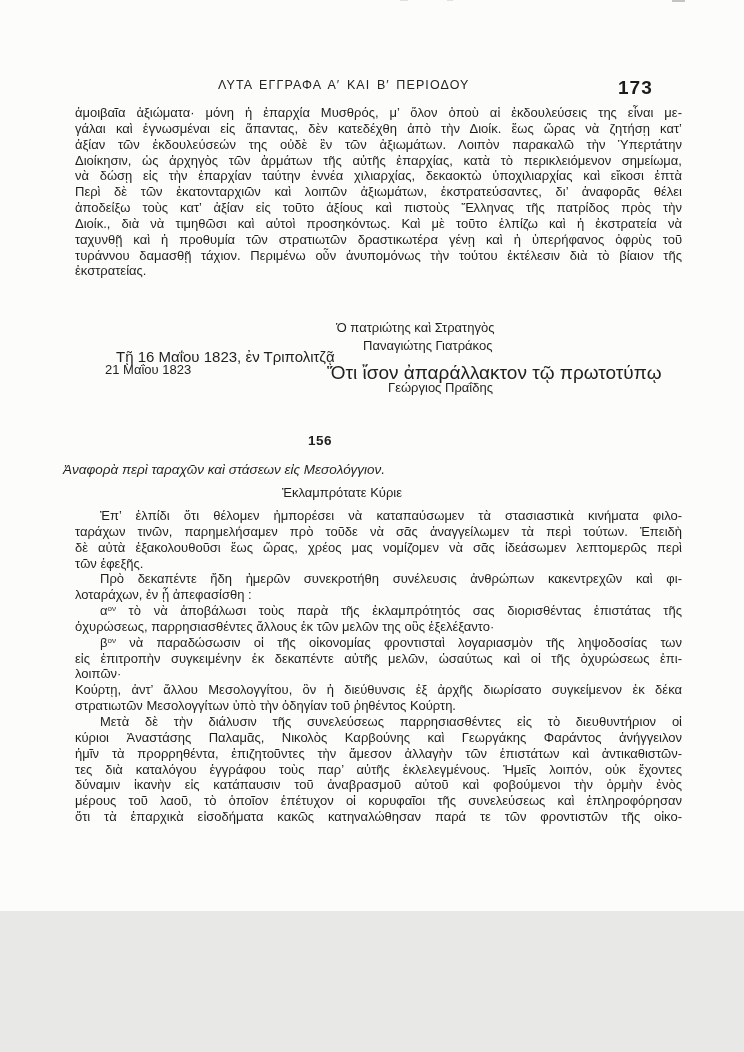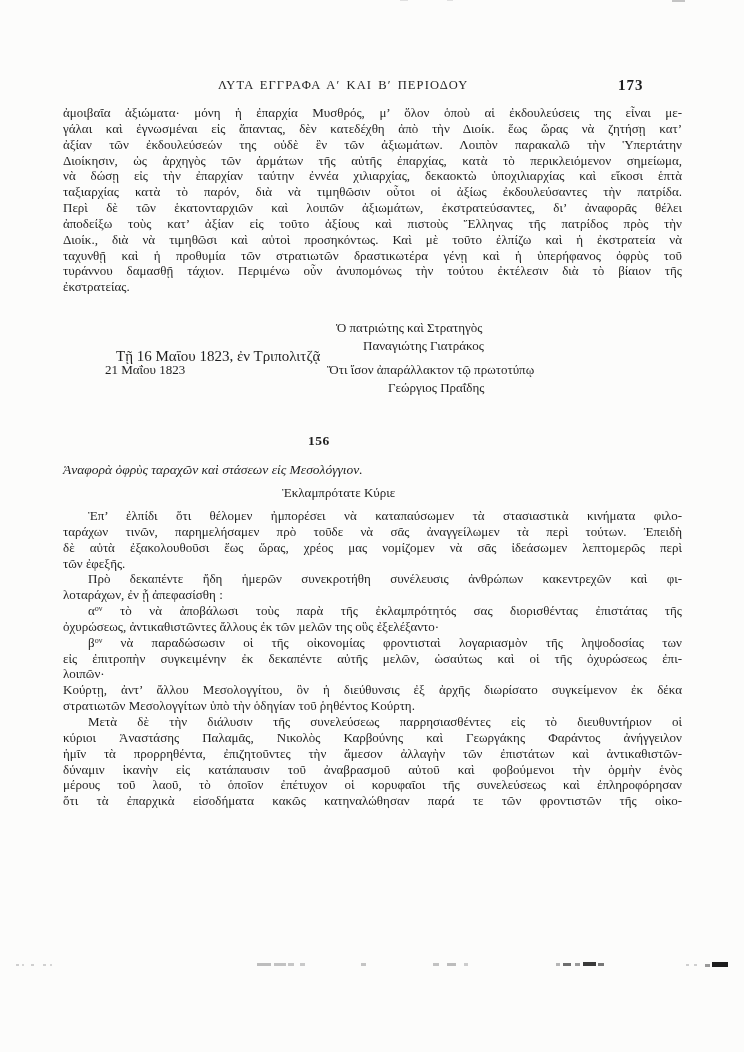--- a/index.html
+++ b/index.html
@@ -1,47 +1,47 @@
 <!DOCTYPE html>
 <html><head>
 <meta charset="utf-8">
 <style>
   html,body { margin:0; padding:0; background:#e8e8e6; }
   .page {
-    position:relative; width:744px; height:1052px; margin:0 auto;
+    position:relative; width:744px; height:911px; margin:0 auto;
     background:#fcfcfb; color:#1f1f1f; overflow:hidden;
-    font-family:Liberation Serif, serif;
+    font-family:Liberation Sans, sans-serif;
   }
   
   .running-head {
     position:absolute; left:218px; top:78px;
     font-size:12.5px; letter-spacing:1.1px; word-spacing:2px; color:#242424;
   }
   .page-number {
     position:absolute; left:618px; top:77px;
-    font-size:15px; font-weight:bold; letter-spacing:1px; color:#1c1c1c;
+    font-size:19px; font-weight:bold; letter-spacing:1px; color:#1c1c1c;
   }
   
   .textblock { position:absolute; left:63px; width:619px; }
   .doc155-body { top:105px; }
   .doc156-body { top:508px; }
   .tline {
     font-size:13px; height:15.85px; line-height:15.85px;
-    white-space:nowrap; text-align:justify; text-align-last:justify;
+    white-space:nowrap; text-align:justify; text-align-last:justify;margin-left:12px;
   }
   .tline.indent { text-indent:25px; }
   .tline.last { text-align-last:left; }
   sup { font-size:8px; line-height:0; vertical-align:4px; letter-spacing:0; }
   
   .closing   { position:absolute; left:93px;  top:301px; font-size:13px; }
   .dateline1 { position:absolute; left:116px; top:320px; font-size:15px;margin-top:28px; }
   .sig-role  { position:absolute; left:336px; top:320px; font-size:13px; }
   .sig-name  { position:absolute; left:363px; top:338px; font-size:13px; }
   .dateline2 { position:absolute; left:105px; top:362px; font-size:13px; }
-  .cert-line { position:absolute; left:327px; top:362px; font-size:13px; }
+  .cert-line { position:absolute; left:327px; top:362px; font-size:19px; }
   .cert-name { position:absolute; left:388px; top:380px; font-size:13px; }
   
   .doc-number { position:absolute; left:308px; top:433px; font-size:13.5px; font-weight:bold; letter-spacing:0.5px; }
   .doc-title  { position:absolute; left:63px;  top:462px; font-size:13.5px; font-style:italic; }
   .salutation { position:absolute; left:282px; top:485px; font-size:13px; }
   
   .artifact { position:absolute; }
 </style>
 </head>
 <body>
@@ -50,58 +50,58 @@
 
   <span class="running-head">ΛΥΤΑ ΕΓΓΡΑΦΑ Α′ ΚΑΙ Β′ ΠΕΡΙΟΔΟΥ</span>
   <span class="page-number">173</span>
 
   <section class="textblock doc155-body">
       <div class="tline">ἀμοιβαῖα ἀξιώματα· μόνη ἡ ἐπαρχία Μυσθρός, μ’ ὅλον ὁποὺ αἱ ἐκδουλεύσεις της εἶναι με-</div>
       <div class="tline">γάλαι καὶ ἐγνωσμέναι εἰς ἅπαντας, δὲν κατεδέχθη ἀπὸ τὴν Διοίκ. ἕως ὥρας νὰ ζητήσῃ κατ’</div>
       <div class="tline">ἀξίαν τῶν ἐκδουλεύσεών της οὐδὲ ἓν τῶν ἀξιωμάτων. Λοιπὸν παρακαλῶ τὴν Ὑπερτάτην</div>
       <div class="tline">Διοίκησιν, ὡς ἀρχηγὸς τῶν ἁρμάτων τῆς αὐτῆς ἐπαρχίας, κατὰ τὸ περικλειόμενον σημείωμα,</div>
       <div class="tline">νὰ δώσῃ εἰς τὴν ἐπαρχίαν ταύτην ἐννέα χιλιαρχίας, δεκαοκτὼ ὑποχιλιαρχίας καὶ εἴκοσι ἑπτὰ</div>
-      <div class="tline">ταξιαρχίας κατὰ τὸ παρόν, διὰ νὰ τιμηθῶσιν οὗτοι οἱ ἀξίως ἐκδουλεύσαντες τὴν πατρίδα.</div>
       <div class="tline">Περὶ δὲ τῶν ἑκατονταρχιῶν καὶ λοιπῶν ἀξιωμάτων, ἐκστρατεύσαντες, δι’ ἀναφορᾶς θέλει</div>
       <div class="tline">ἀποδείξω τοὺς κατ’ ἀξίαν εἰς τοῦτο ἀξίους καὶ πιστοὺς Ἕλληνας τῆς πατρίδος πρὸς τὴν</div>
       <div class="tline">Διοίκ., διὰ νὰ τιμηθῶσι καὶ αὐτοὶ προσηκόντως. Καὶ μὲ τοῦτο ἐλπίζω καὶ ἡ ἐκστρατεία νὰ</div>
       <div class="tline">ταχυνθῇ καὶ ἡ προθυμία τῶν στρατιωτῶν δραστικωτέρα γένῃ καὶ ἡ ὑπερήφανος ὀφρὺς τοῦ</div>
       <div class="tline">τυράννου δαμασθῇ τάχιον. Περιμένω οὖν ἀνυπομόνως τὴν τούτου ἐκτέλεσιν διὰ τὸ βίαιον τῆς</div>
       <div class="tline last">ἐκστρατείας.</div>
     </section>
 
 
   <div class="dateline1">Τῇ 16 Μαΐου 1823, ἐν Τριπολιτζᾷ</div>
   <div class="sig-role">Ὁ πατριώτης καὶ Στρατηγὸς</div>
   <div class="sig-name">Παναγιώτης Γιατράκος</div>
   <div class="dateline2">21 Μαΐου 1823</div>
   <div class="cert-line">Ὅτι ἴσον ἀπαράλλακτον τῷ πρωτοτύπῳ</div>
   <div class="cert-name">Γεώργιος Πραΐδης</div>
 
   <div class="doc-number">156</div>
-  <div class="doc-title">Ἀναφορὰ ὀφρὺς ταραχῶν καὶ στάσεων εἰς Μεσολόγγιον.</div>
+  <div class="doc-title">Ἀναφορὰ περὶ ταραχῶν καὶ στάσεων εἰς Μεσολόγγιον.</div>
   <div class="salutation">Ἐκλαμπρότατε Κύριε</div>
 
   <section class="textblock doc156-body">
       <div class="tline indent">Ἐπ’ ἐλπίδι ὅτι θέλομεν ἠμπορέσει νὰ καταπαύσωμεν τὰ στασιαστικὰ κινήματα φιλο-</div>
       <div class="tline">ταράχων τινῶν, παρημελήσαμεν πρὸ τοῦδε νὰ σᾶς ἀναγγείλωμεν τὰ περὶ τούτων. Ἐπειδὴ</div>
       <div class="tline">δὲ αὐτὰ ἐξακολουθοῦσι ἕως ὥρας, χρέος μας νομίζομεν νὰ σᾶς ἰδεάσωμεν λεπτομερῶς περὶ</div>
       <div class="tline last">τῶν ἐφεξῆς.</div>
       <div class="tline indent">Πρὸ δεκαπέντε ἤδη ἡμερῶν συνεκροτήθη συνέλευσις ἀνθρώπων κακεντρεχῶν καὶ φι-</div>
       <div class="tline last">λοταράχων, ἐν ᾗ ἀπεφασίσθη :</div>
       <div class="tline indent"><span>α</span><sup>ον</sup><span> τὸ νὰ ἀποβάλωσι τοὺς παρὰ τῆς ἐκλαμπρότητός σας διορισθέντας ἐπιστάτας τῆς</span></div>
-      <div class="tline last">ὀχυρώσεως, ἀντικαθιστῶντες ἄλλους ἐκ τῶν μελῶν της οὓς ἐξελέξαντο·</div>
+      <div class="tline last">ὀχυρώσεως, παρρησιασθέντες ἄλλους ἐκ τῶν μελῶν της οὓς ἐξελέξαντο·</div>
       <div class="tline indent"><span>β</span><sup>ον</sup><span> νὰ παραδώσωσιν οἱ τῆς οἰκονομίας φροντισταὶ λογαριασμὸν τῆς ληψοδοσίας των</span></div>
       <div class="tline">εἰς ἐπιτροπὴν συγκειμένην ἐκ δεκαπέντε αὐτῆς μελῶν, ὡσαύτως καὶ οἱ τῆς ὀχυρώσεως ἐπι-</div>
       <div class="tline last">λοιπῶν·</div>
       <div class="tline">Κούρτῃ, ἀντ’ ἄλλου Μεσολογγίτου, ὃν ἡ διεύθυνσις ἐξ ἀρχῆς διωρίσατο συγκείμενον ἐκ δέκα</div>
       <div class="tline last">στρατιωτῶν Μεσολογγίτων ὑπὸ τὴν ὁδηγίαν τοῦ ῥηθέντος Κούρτη.</div>
       <div class="tline indent">Μετὰ δὲ τὴν διάλυσιν τῆς συνελεύσεως παρρησιασθέντες εἰς τὸ διευθυντήριον οἱ</div>
       <div class="tline">κύριοι Ἀναστάσης Παλαμᾶς, Νικολὸς Καρβούνης καὶ Γεωργάκης Φαράντος ἀνήγγειλον</div>
       <div class="tline">ἡμῖν τὰ προρρηθέντα, ἐπιζητοῦντες τὴν ἄμεσον ἀλλαγὴν τῶν ἐπιστάτων καὶ ἀντικαθιστῶν-</div>
+      <div class="tline">τες διὰ καταλόγου ἐγγράφου τοὺς παρ’ αὐτῆς ἐκλελεγμένους. Ἡμεῖς λοιπόν, οὐκ ἔχοντες</div>
       <div class="tline">δύναμιν ἱκανὴν εἰς κατάπαυσιν τοῦ ἀναβρασμοῦ αὐτοῦ καὶ φοβούμενοι τὴν ὁρμὴν ἑνὸς</div>
       <div class="tline">μέρους τοῦ λαοῦ, τὸ ὁποῖον ἐπέτυχον οἱ κορυφαῖοι τῆς συνελεύσεως καὶ ἐπληροφόρησαν</div>
       <div class="tline">ὅτι τὰ ἐπαρχικὰ εἰσοδήματα κακῶς κατηναλώθησαν παρά τε τῶν φροντιστῶν τῆς οἰκο-</div>
     </section>
 
   <div class="artifact" style="left:400px;top:0;width:8px;height:1px;background:#e0e0e0"></div>
   <div class="artifact" style="left:447px;top:0;width:6px;height:1px;background:#e0e0e0"></div>
   <div class="artifact" style="left:672px;top:0;width:13px;height:2px;background:#c4c4c4"></div>
   <div class="artifact" style="left:16px;top:964px;width:3px;height:2px;background:#cfcfcf"></div>
   <div class="artifact" style="left:22px;top:964px;width:2px;height:2px;background:#d5d5d5"></div>

